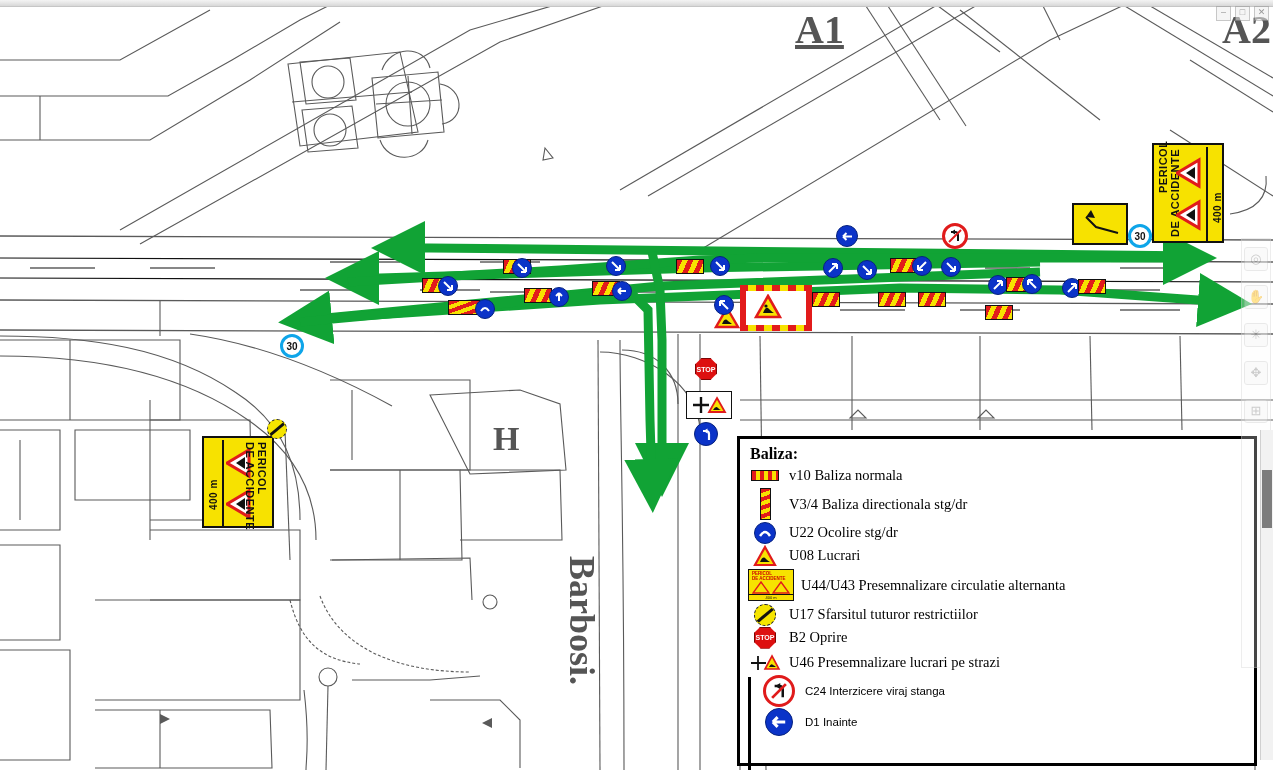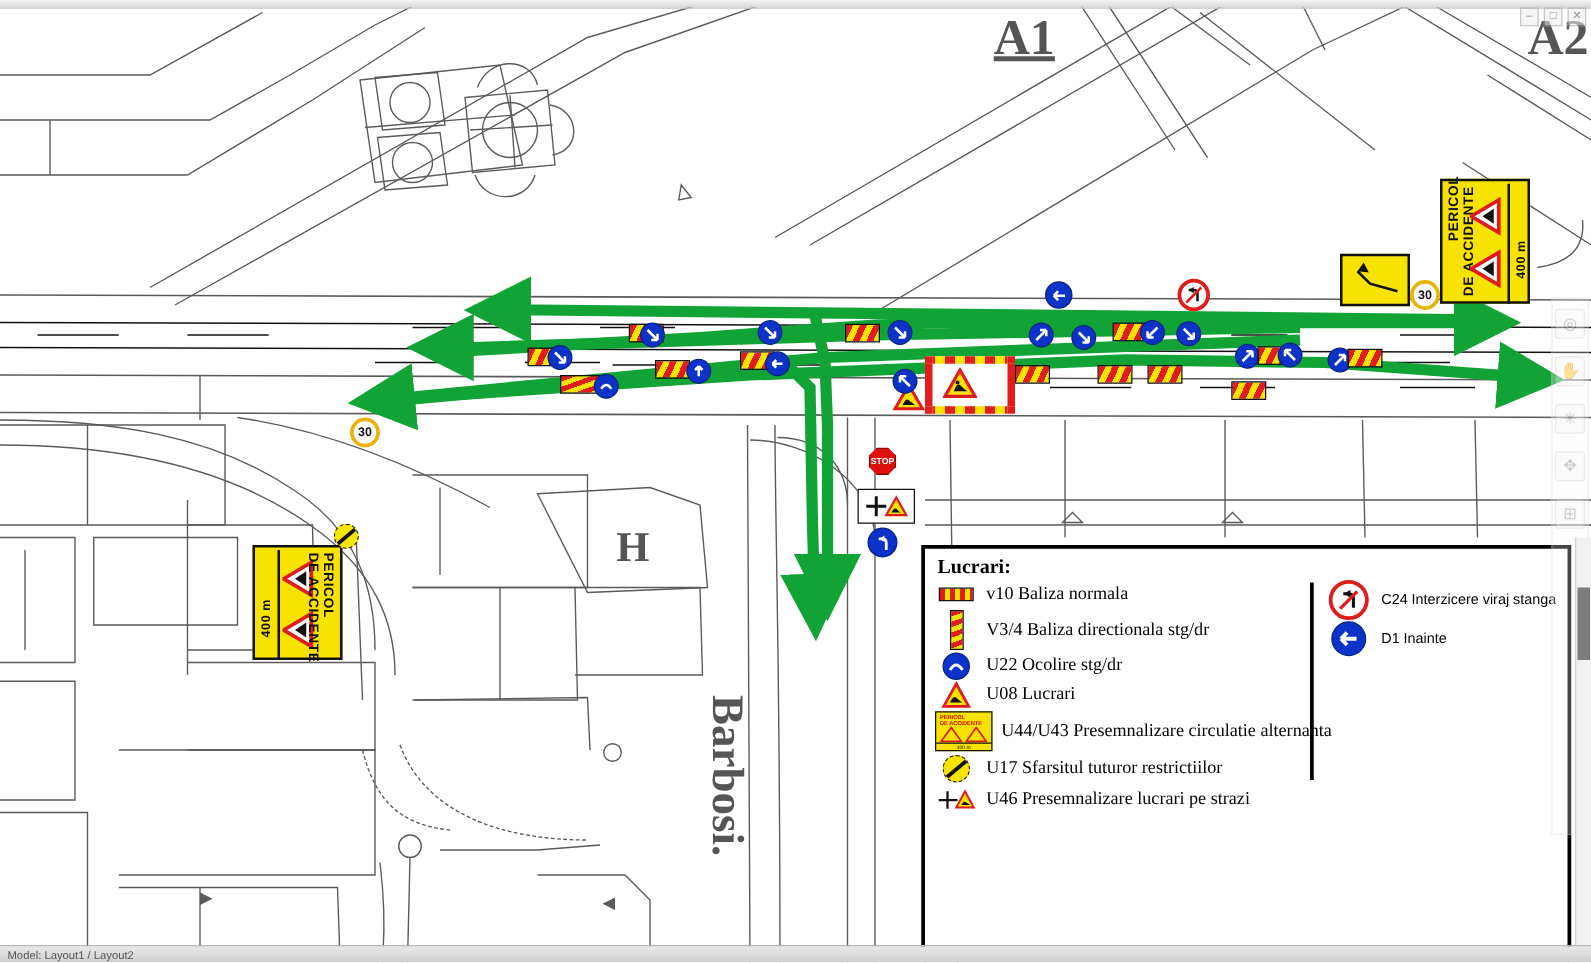--- a/index.html
+++ b/index.html
@@ -43,21 +43,21 @@
   .noentry{border-radius:50%;background:#d60b0b;border:1px solid #8d0606;
        display:flex;align-items:center;justify-content:center;}
   .noentry i{display:block;width:60%;height:18%;background:#fff;}
   .yellow-disc{border-radius:50%;background:#f5e400;border:1px dashed #222;position:relative;overflow:hidden;}
   .yellow-disc::after{content:"";position:absolute;left:-10%;top:45%;width:120%;height:16%;
        background:#111;transform:rotate(-40deg);}
   .stop-oct{background:#dd1010;color:#fff;border:1px solid #7c0505;
        clip-path:polygon(30% 0,70% 0,100% 30%,100% 70%,70% 100%,30% 100%,0 70%,0 30%);
        display:flex;align-items:center;justify-content:center;
        font-family:"Liberation Sans",sans-serif;font-weight:bold;}
-  .speed40{border-radius:50%;background:#fff;border:3px solid #eab308;color:#111;
+  .speed40{border-radius:50%;background:#fff;border:3px solid #0ea5e9;color:#111;
        display:flex;align-items:center;justify-content:center;
        font-family:"Liberation Sans",sans-serif;font-weight:bold;}
   .beacon{background:
        repeating-linear-gradient(115deg,#e21b1b 0 5px,#f7e200 5px 10px);
        border:1px solid #111;}
   .beacon-dir{background:
        repeating-linear-gradient(160deg,#e21b1b 0 4px,#f7e200 4px 8px);
        border:1px solid #111;}
   .u29{background:#f7e200;border:1px solid #111;position:relative;}
   .u46{background:#fff;border:1px solid #111;display:flex;align-items:center;justify-content:center;gap:1px;}
@@ -74,21 +74,21 @@
        border-image: repeating-linear-gradient(90deg,#e21b1b 0 8px,#f7e200 8px 16px) 6;
        box-sizing:border-box;}
 
   
   .arrowbox{position:absolute;background:#f7e200;border:2px solid #111;}
 
   
   #legend{position:absolute;left:737px;top:436px;width:520px;height:330px;
       background:#fff;border:3px solid #000;box-sizing:border-box;padding:6px 8px 0 8px;}
   #legend .title{font-size:16px;font-weight:bold;color:#000;margin:0 0 1px 2px;}
-  .lcols{display:flex;}
+  .lcols{display:flex;flex-direction:column;}
   .lcol-a{width:300px;}
   .lcol-b{width:200px;border-left:0;padding-left:14px;position:relative;}
   .lcol-b::before{content:"";position:absolute;left:0;top:2px;width:3px;height:158px;background:#000;}
   .lrow{display:flex;align-items:center;gap:7px;min-height:23px;}
   .lrow .lico{width:34px;min-width:34px;height:22px;position:relative;display:flex;align-items:center;justify-content:center;}
   .lrow .ltxt{font-size:14.5px;color:#000;white-space:nowrap;}
   .lcol-b .ltxt{font-family:"Liberation Sans",sans-serif;font-size:11.5px;}
   .lcol-b .lrow{min-height:31px;gap:9px;}
 </style>
 </head>
@@ -430,21 +430,21 @@
     </svg>
   </div>
   <div class="sgn blue-circ" style="left:694px;top:422px;width:22px;height:22px;">
     <svg width="15" height="15" viewBox="0 0 15 15">
       <path d="M10 13 L10 7 q0 -3 -3 -3 L4 4" stroke="#fff" stroke-width="2.2" fill="none"></path>
       <path d="M4.5 4 l4 -2.6 l0 5.2 z" fill="#fff"></path>
     </svg>
   </div>
 
   <div id="legend">
-    <div class="title">Lucrari:</div>
+    <div class="title">Baliza:</div>
     <div class="lcols">
       <div class="lcol-a">
 
         <div class="lrow">
           <div class="lico">
             <div style="width:26px;height:9px;background:repeating-linear-gradient(90deg,#e21b1b 0 4px,#f7e200 4px 8px);border:1px solid #111;"></div>
           </div>
           <div class="ltxt">v10 Baliza normala</div>
         </div>
 
@@ -494,20 +494,28 @@
         </div>
 
 
         <div class="lrow">
           <div class="lico">
             <div class="yellow-disc" style="width:20px;height:20px;"></div>
           </div>
           <div class="ltxt">U17 Sfarsitul tuturor restrictiilor</div>
         </div>
 
+        <div class="lrow">
+          <div class="lico">
+            <div class="stop-oct" style="width:20px;height:20px;font-size:7px;">
+              <span>STOP</span>
+            </div>
+          </div>
+          <div class="ltxt">B2 Oprire</div>
+        </div>
 
 
         <div class="lrow" style="min-height:26px;">
           <div class="lico">
             <svg width="32" height="20" viewBox="0 0 32 20">
               <path d="M2 11 L17 11 M9 4 L9 18" stroke="#111" stroke-width="1.8"></path>
               <path d="M23 4 L30 17 L16 17 Z" fill="#f7e200" stroke="#e01b1b" stroke-width="1.6"></path>
               <path d="M20 15 q2 -4 4 -2 q2 1 3 2 z" fill="#111"></path>
             </svg>
           </div>
@@ -556,15 +564,14 @@
     <div class="rtool">◎</div>
     <div class="rtool">✋</div>
     <div class="rtool">✳</div>
     <div class="rtool">✥</div>
     <div class="rtool">⊞</div>
   </div>
 
   <div class="vscroll"></div>
   <div class="vthumb"></div>
 
-  <div class="taskbar">Model: Layout1  /  Layout2</div>
 
 </div>
 
 </body></html>

